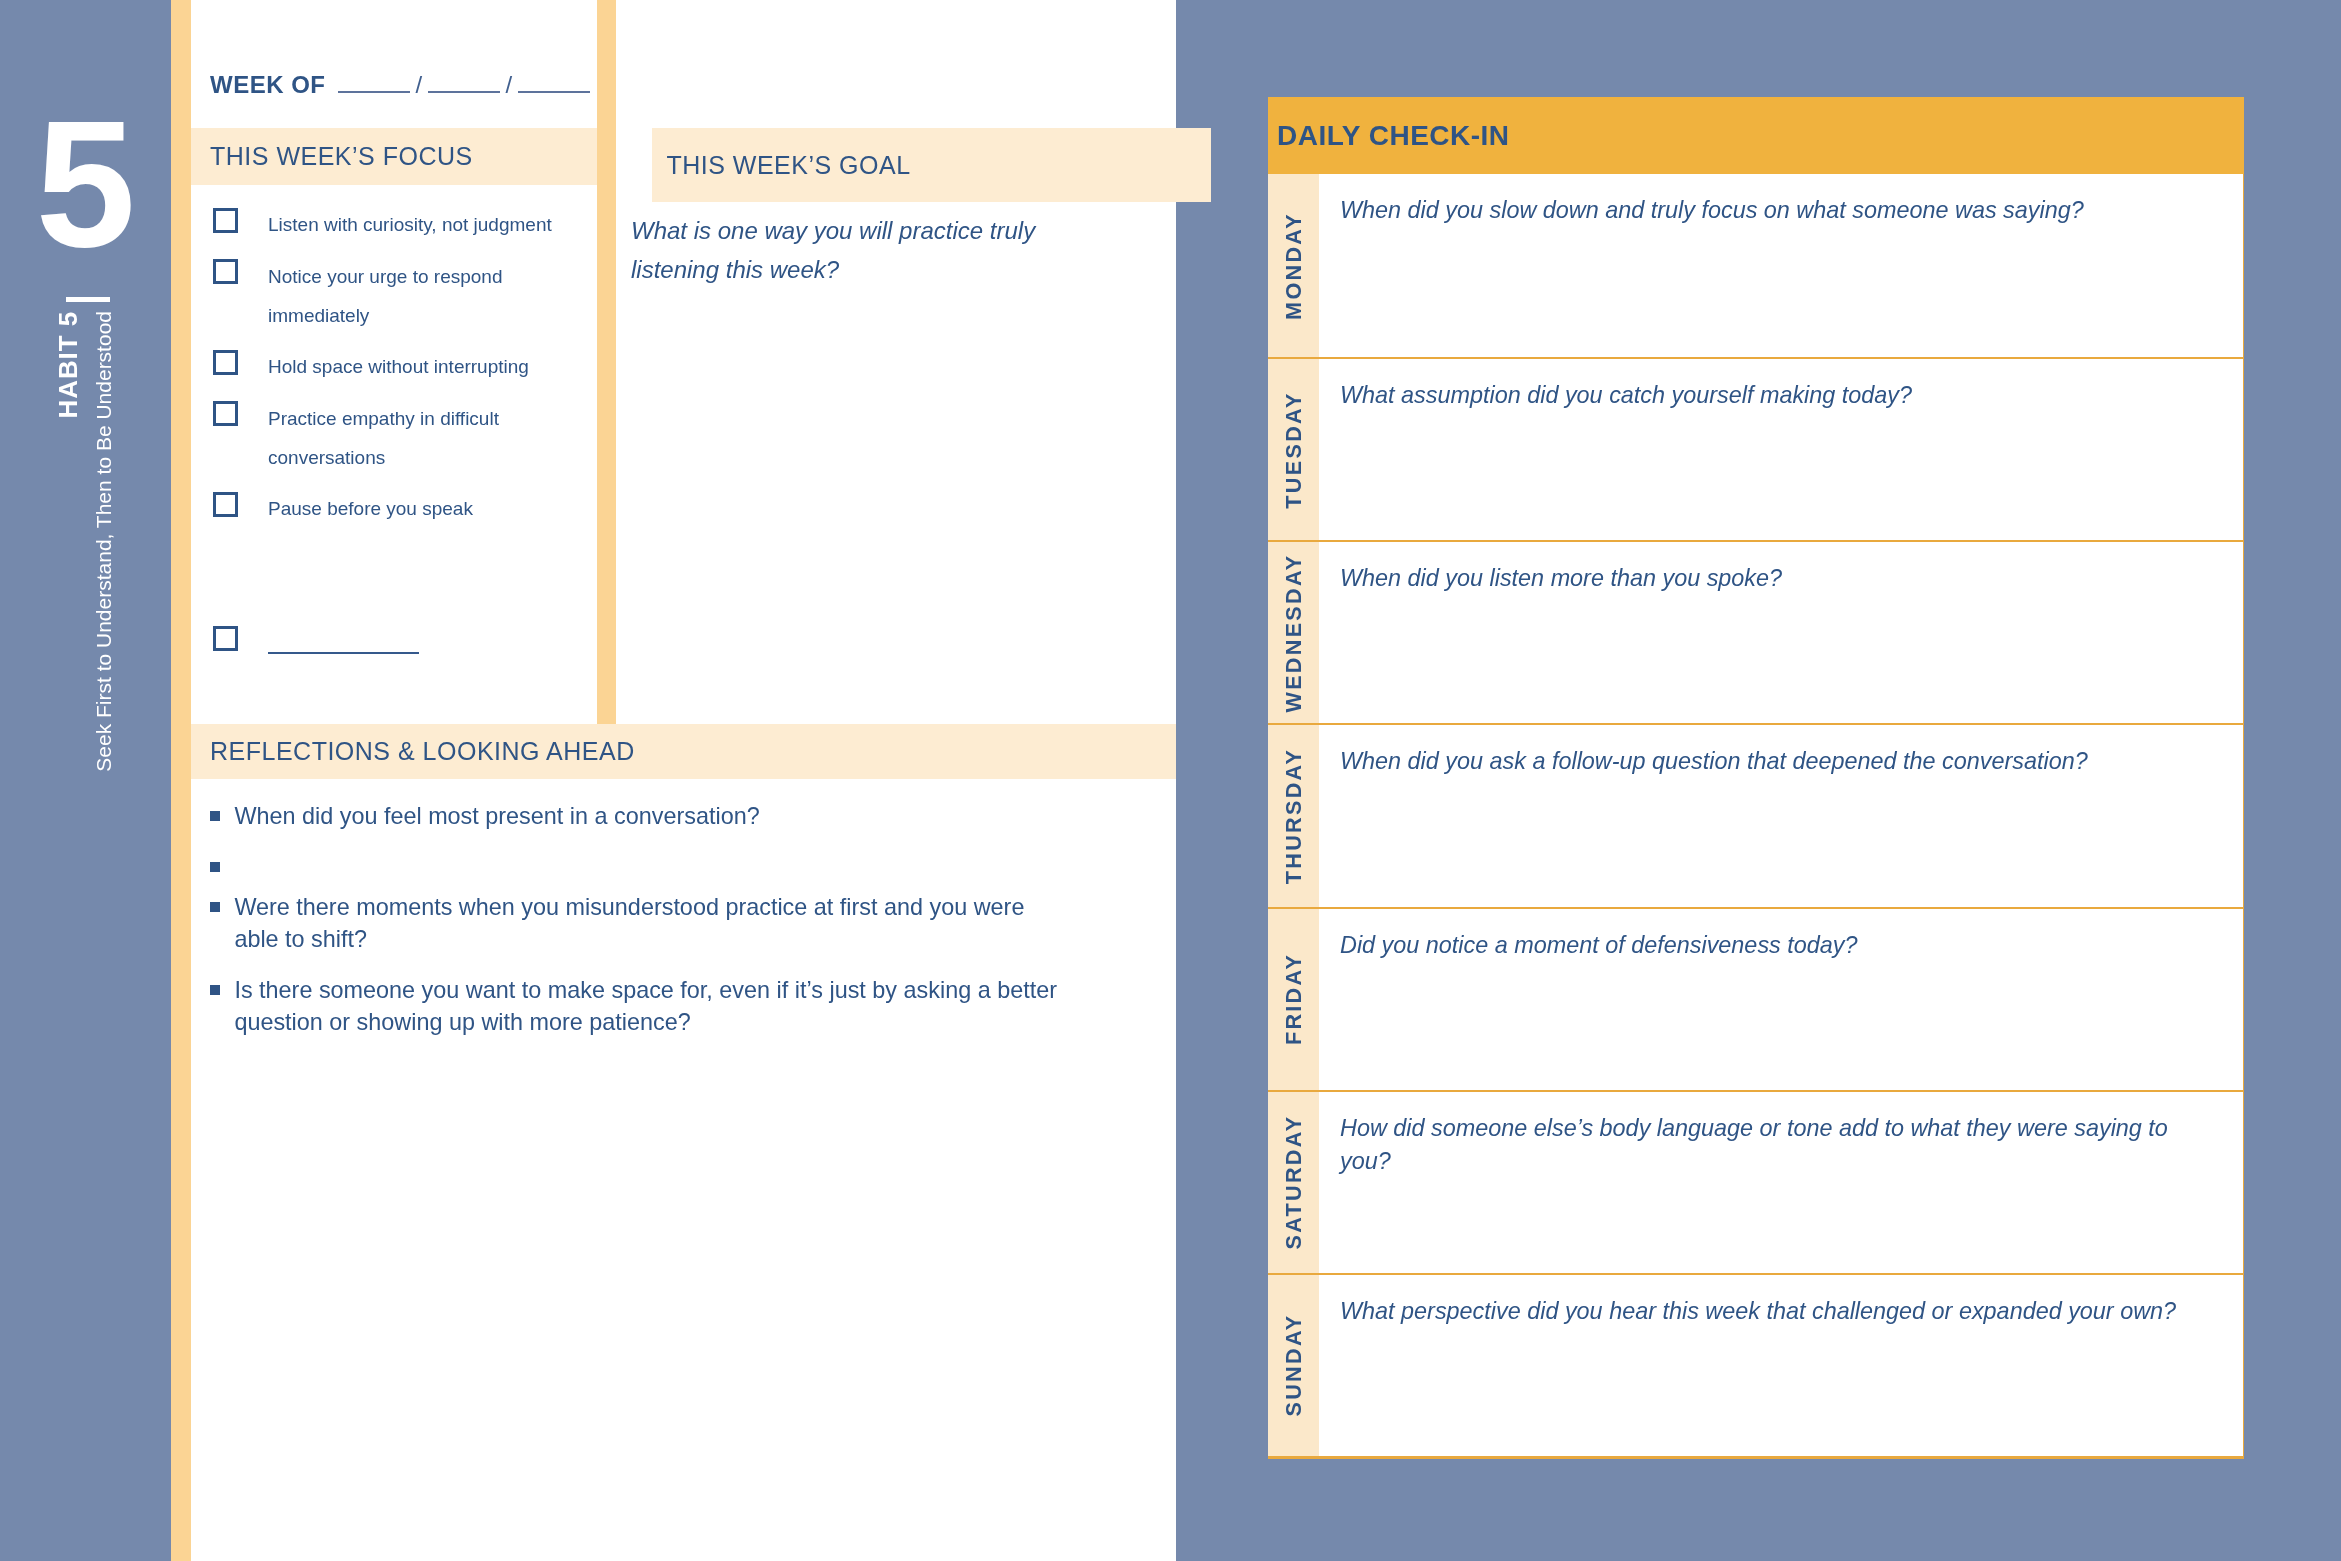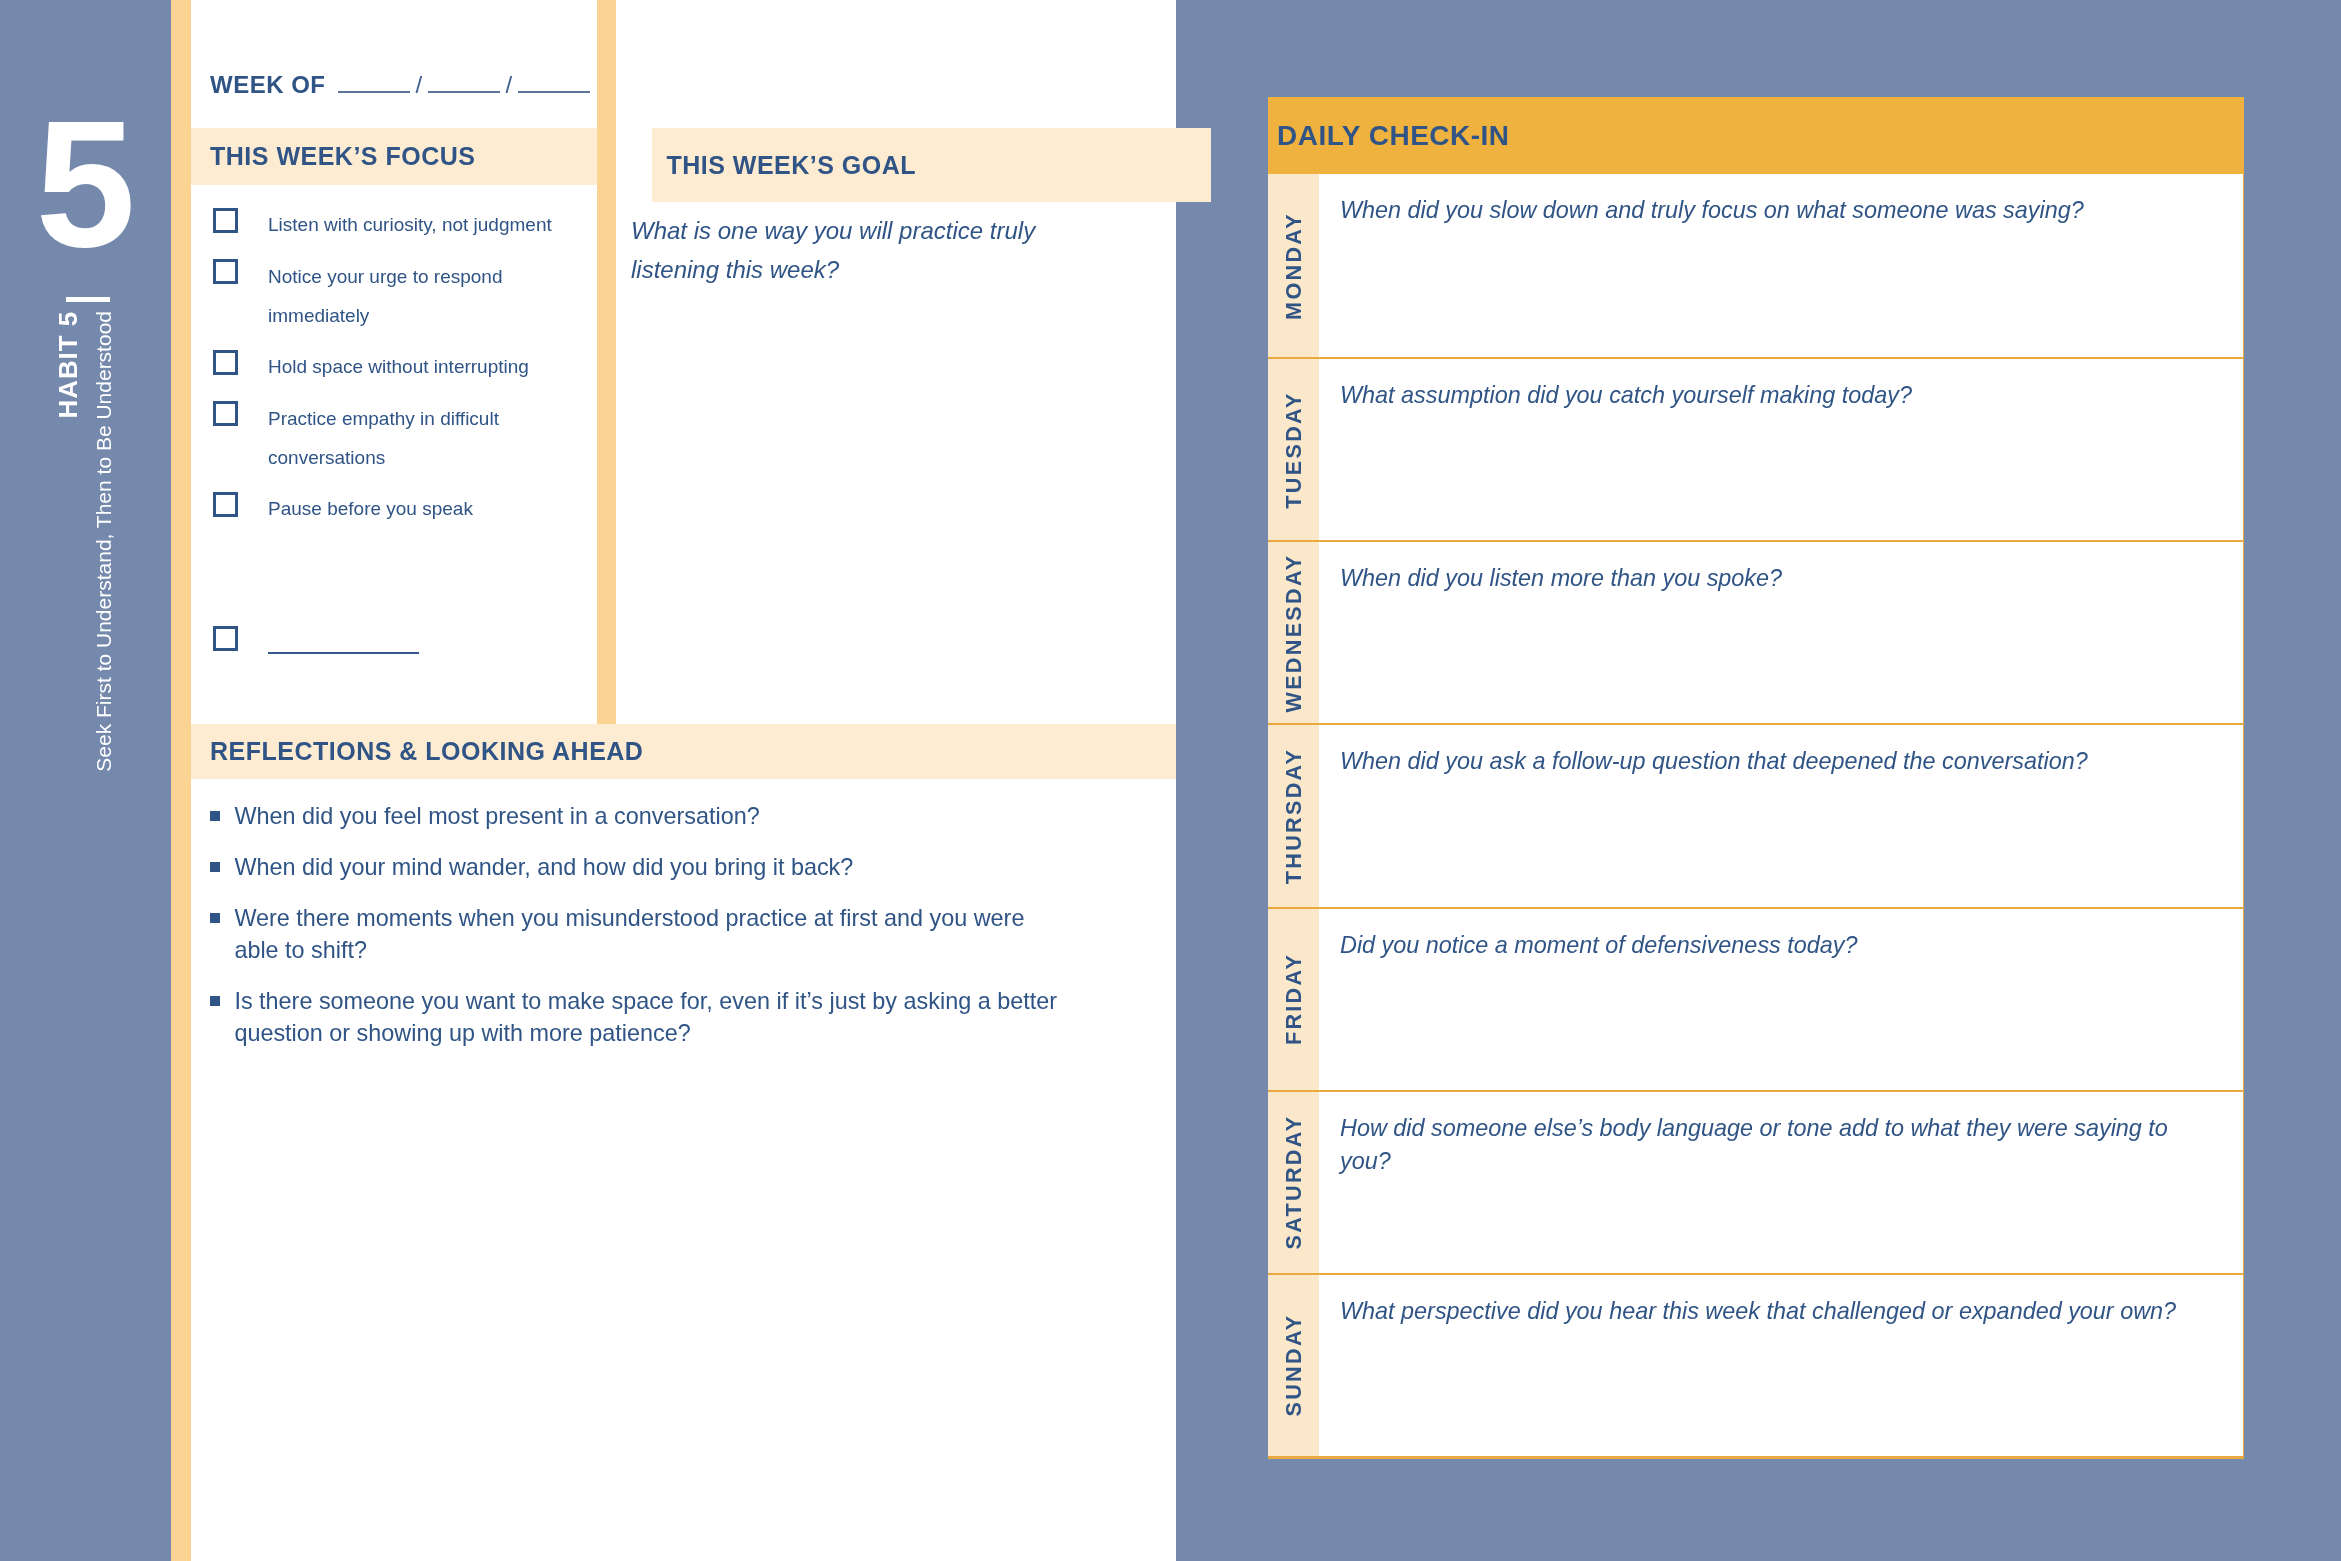--- a/index.html
+++ b/index.html
@@ -29,21 +29,21 @@
   .edge-stripe{left:171px;top:0;width:20px;height:1561px;background:#fbd494;}
   .page{left:191px;top:0;width:985px;height:1561px;background:#ffffff;}
   .col-divider{left:597px;top:0;width:19px;height:724px;background:#fbd494;}
 
   
   .week-of{left:210px;top:68px;font-size:24px;font-weight:bold;letter-spacing:0.5px;}
   .blank{display:inline-block;width:72px;height:23.4px;border-bottom:2.7px solid #5d739c;margin:0 5.4px;vertical-align:baseline;}
   .slash{font-weight:normal;color:#41608f;}
 
   
-  .band{background:#fdecd2;display:flex;align-items:center;font-size:25px;font-weight:bold;letter-spacing:0.5px;}
+  .band{background:#fdecd2;display:flex;align-items:center;font-size:25px;font-weight:normal;letter-spacing:0.5px;}
   .focus-band{left:191px;top:128px;width:406px;height:57px;padding-left:19px;box-sizing:border-box;}
   .goal-band{left:616px;top:128px;width:559px;height:74px;padding-left:14.4px;box-sizing:border-box;margin-left:36px;}
   .refl-band{left:191px;top:724px;width:985px;height:55px;padding-left:19px;box-sizing:border-box;}
 
   
   .checklist{left:213px;top:205px;width:378px;}
   .check-item{display:flex;align-items:flex-start;margin-bottom:12.6px;}
   .checkbox{flex:0 0 auto;width:25px;height:25px;border:3.6px solid #2f5485;box-sizing:border-box;background:#ffffff;margin:2.7px 30px 0 0;}
   .check-label{font-size:19px;line-height:39px;width:306px;}
   .write-line{display:inline-block;width:151px;height:29px;border-bottom:2.7px solid #35598c;}
@@ -144,21 +144,20 @@
 </div>
 <div class="abs refl-list">
 
     <div class="refl-item">
       <span class="bullet-square"></span>
       <span class="refl-text">When did you feel most present in a conversation?</span>
     </div>
 
     <div class="refl-item">
       <span class="bullet-square"></span>
-      <span class="refl-text">When did your mind wander, and how did you bring it back?</span>
     </div>
 
     <div class="refl-item">
       <span class="bullet-square"></span>
       <span class="refl-text">Were there moments when you misunderstood practice at first and you were able to shift?</span>
     </div>
 
     <div class="refl-item">
       <span class="bullet-square"></span>
       <span class="refl-text">Is there someone you want to make space for, even if it’s just by asking a better question or showing up with more patience?</span>

